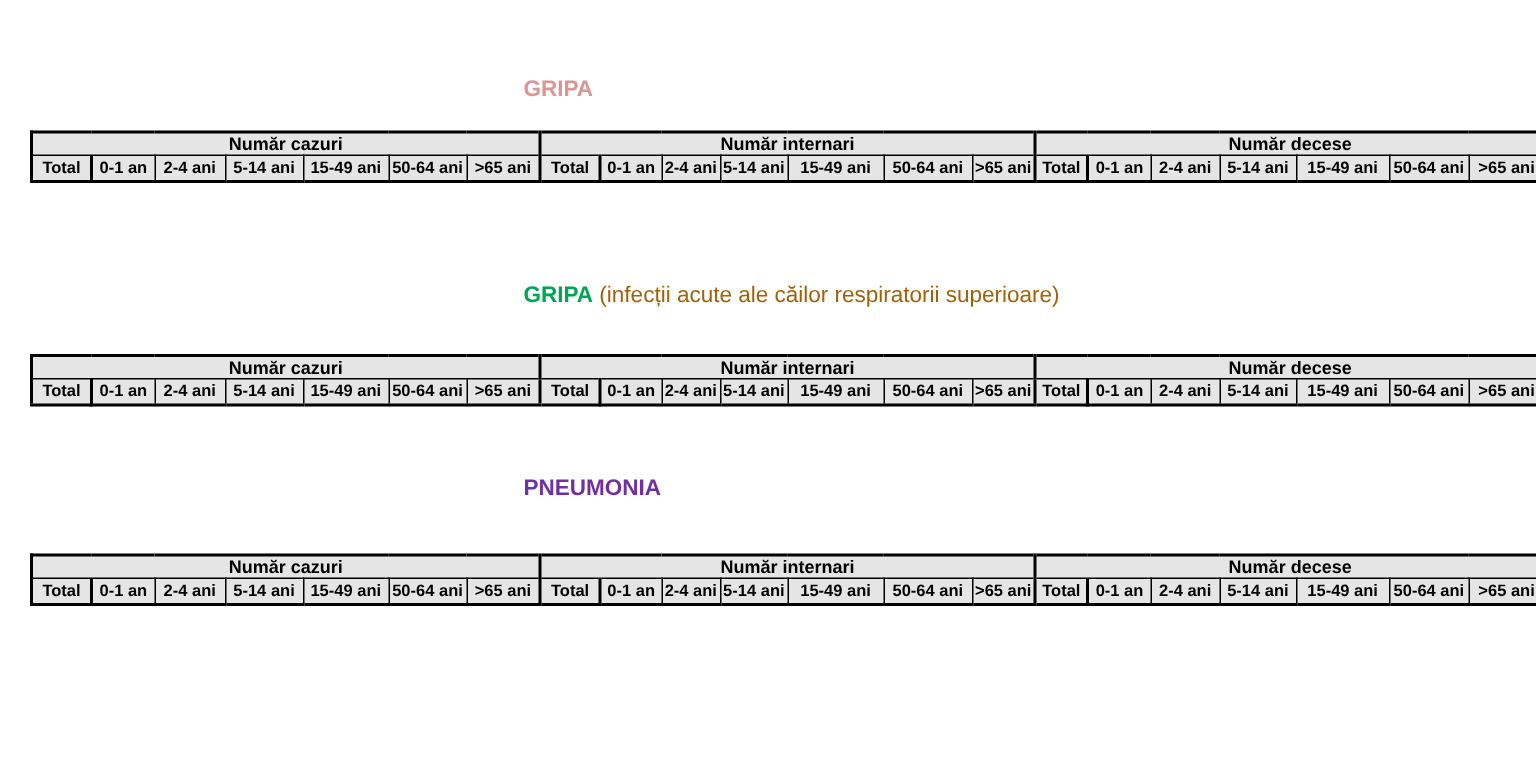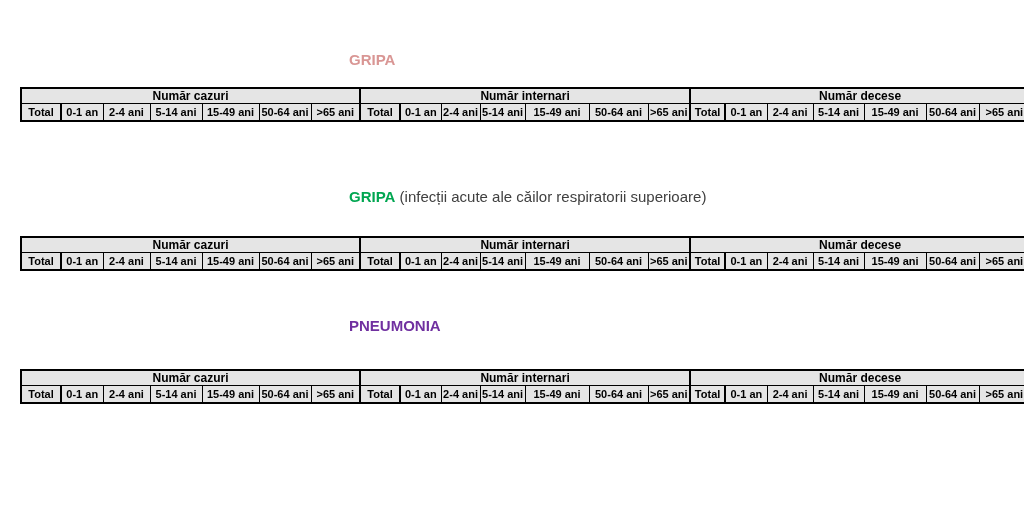--- a/index.html
+++ b/index.html
@@ -123,21 +123,21 @@
       <th>2-4 ani</th>
       <th>5-14 ani</th>
       <th>15-49 ani</th>
       <th>50-64 ani</th>
       <th>&gt;65 ani</th>
     </tr>
   </tbody>
     </table>
 
   <div class="sec-title" style="top:188px">
-    <span class="tmain" style="color: rgb(0, 166, 81);">GRIPA</span><span class="tsuffix" style="color: #404040;"> (infecții acute ale căilor respiratorii superioare)</span>
+    <span class="tmain" style="color: rgb(0, 166, 81);">GRIPA</span><span class="tsuffix" style="color: #a16207;"> (infecții acute ale căilor respiratorii superioare)</span>
   </div>
 
   <table class="t" style="top:236px">
     <colgroup>
       <col style="width:40px">
         <col style="width:42px">
         <col style="width:47px">
         <col style="width:52px">
         <col style="width:57px">
         <col style="width:52px">

